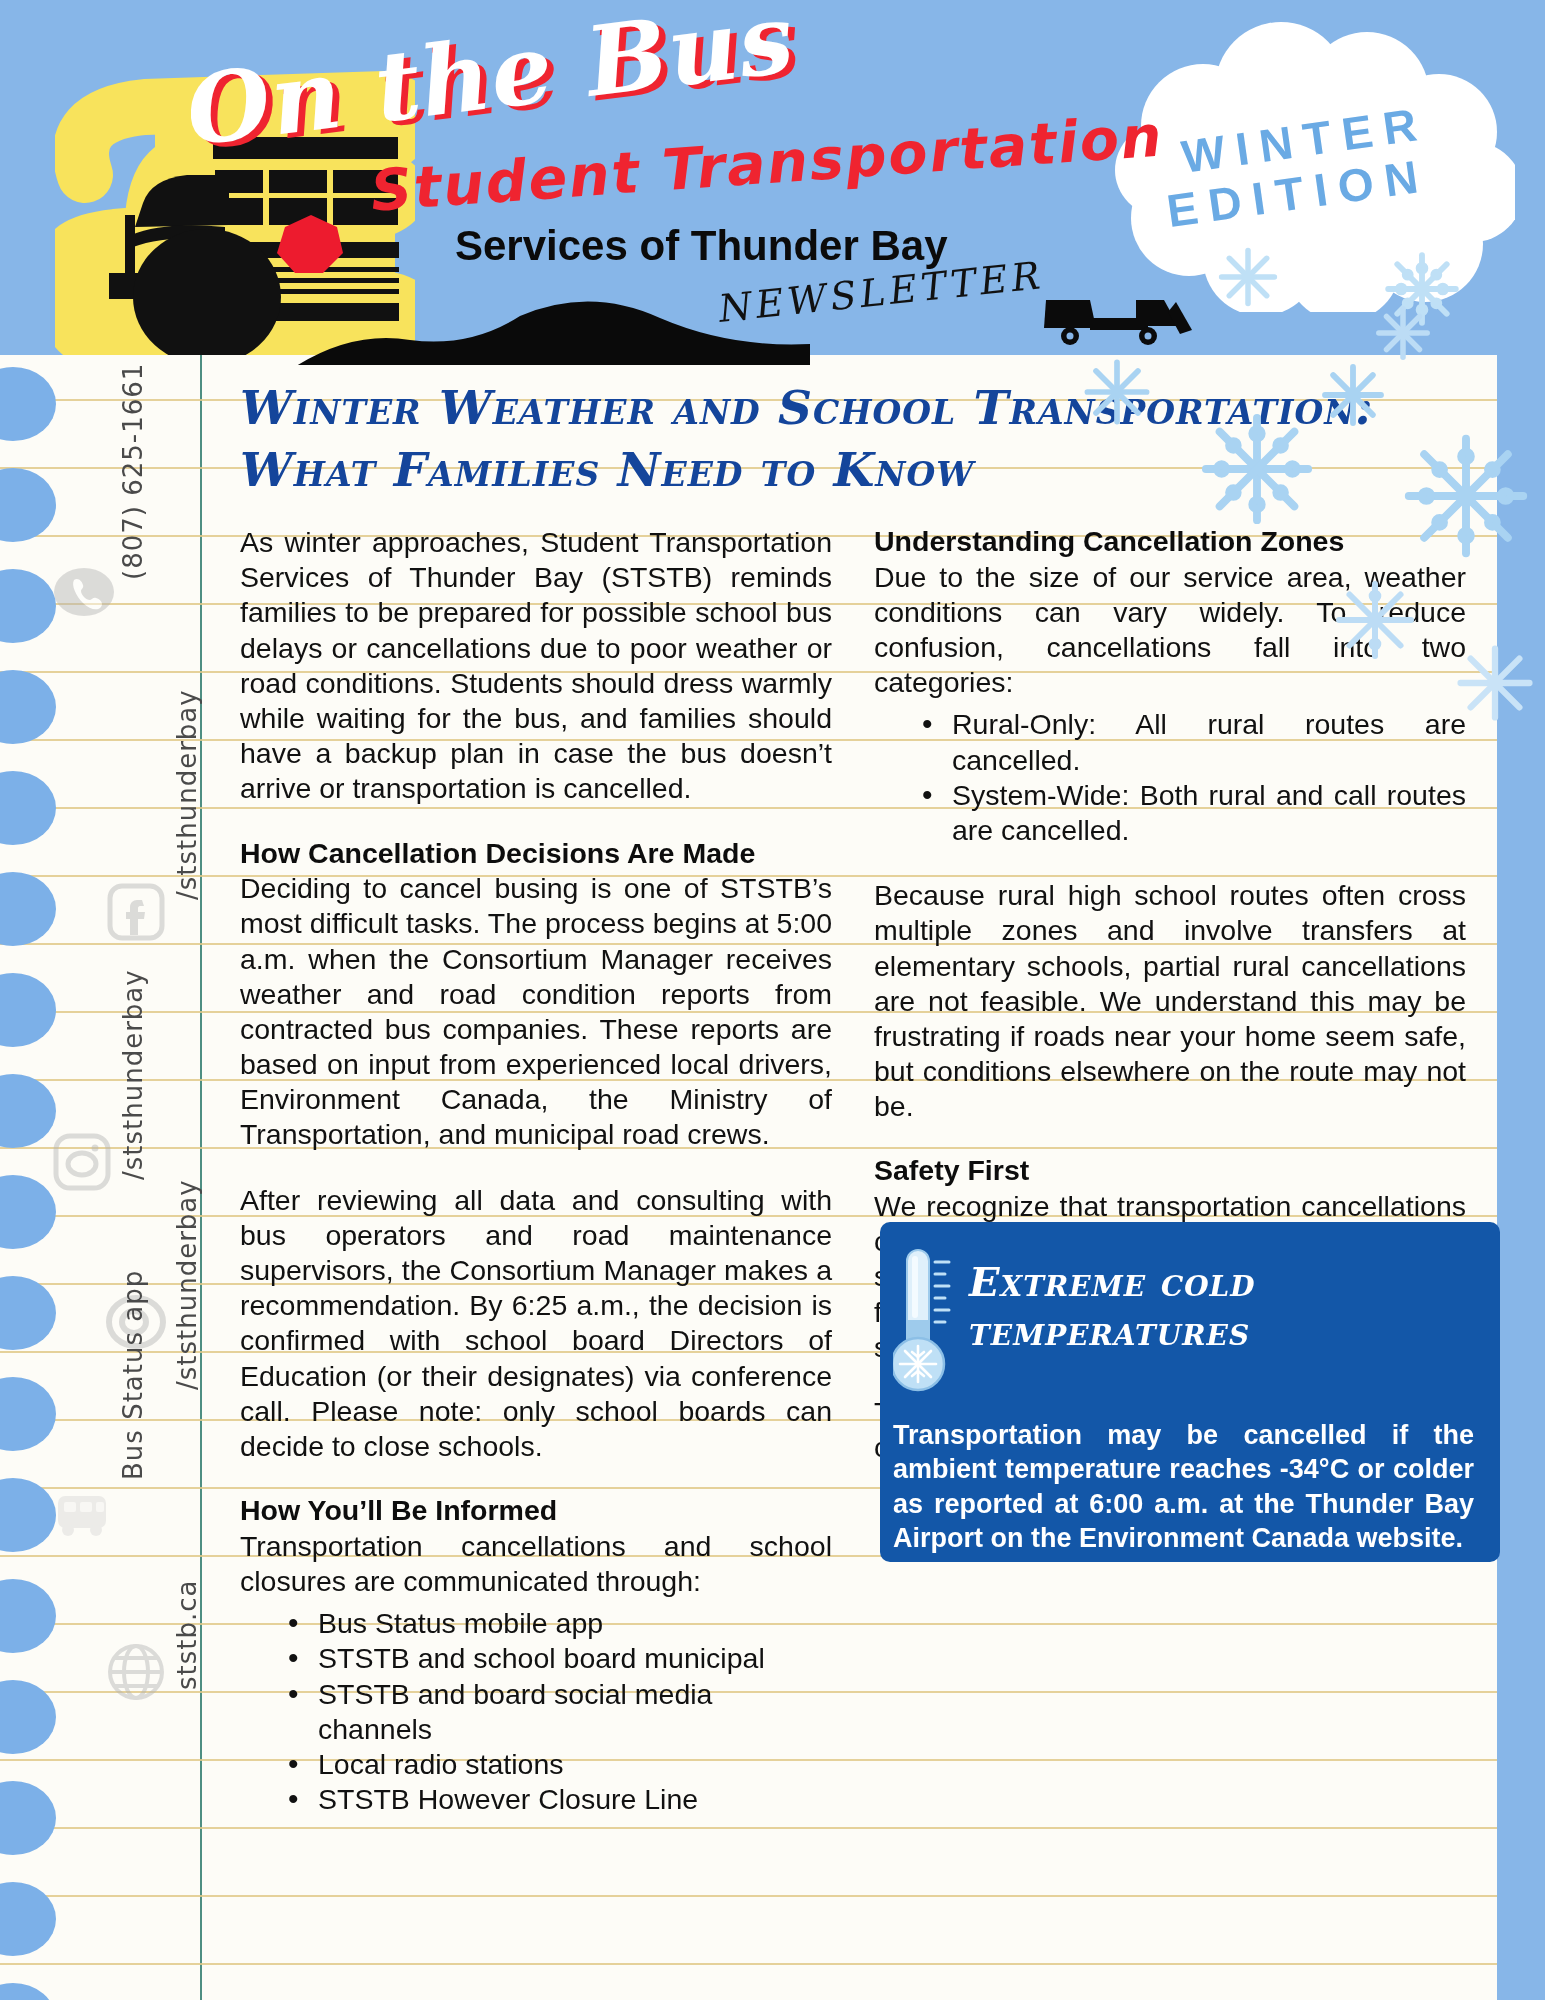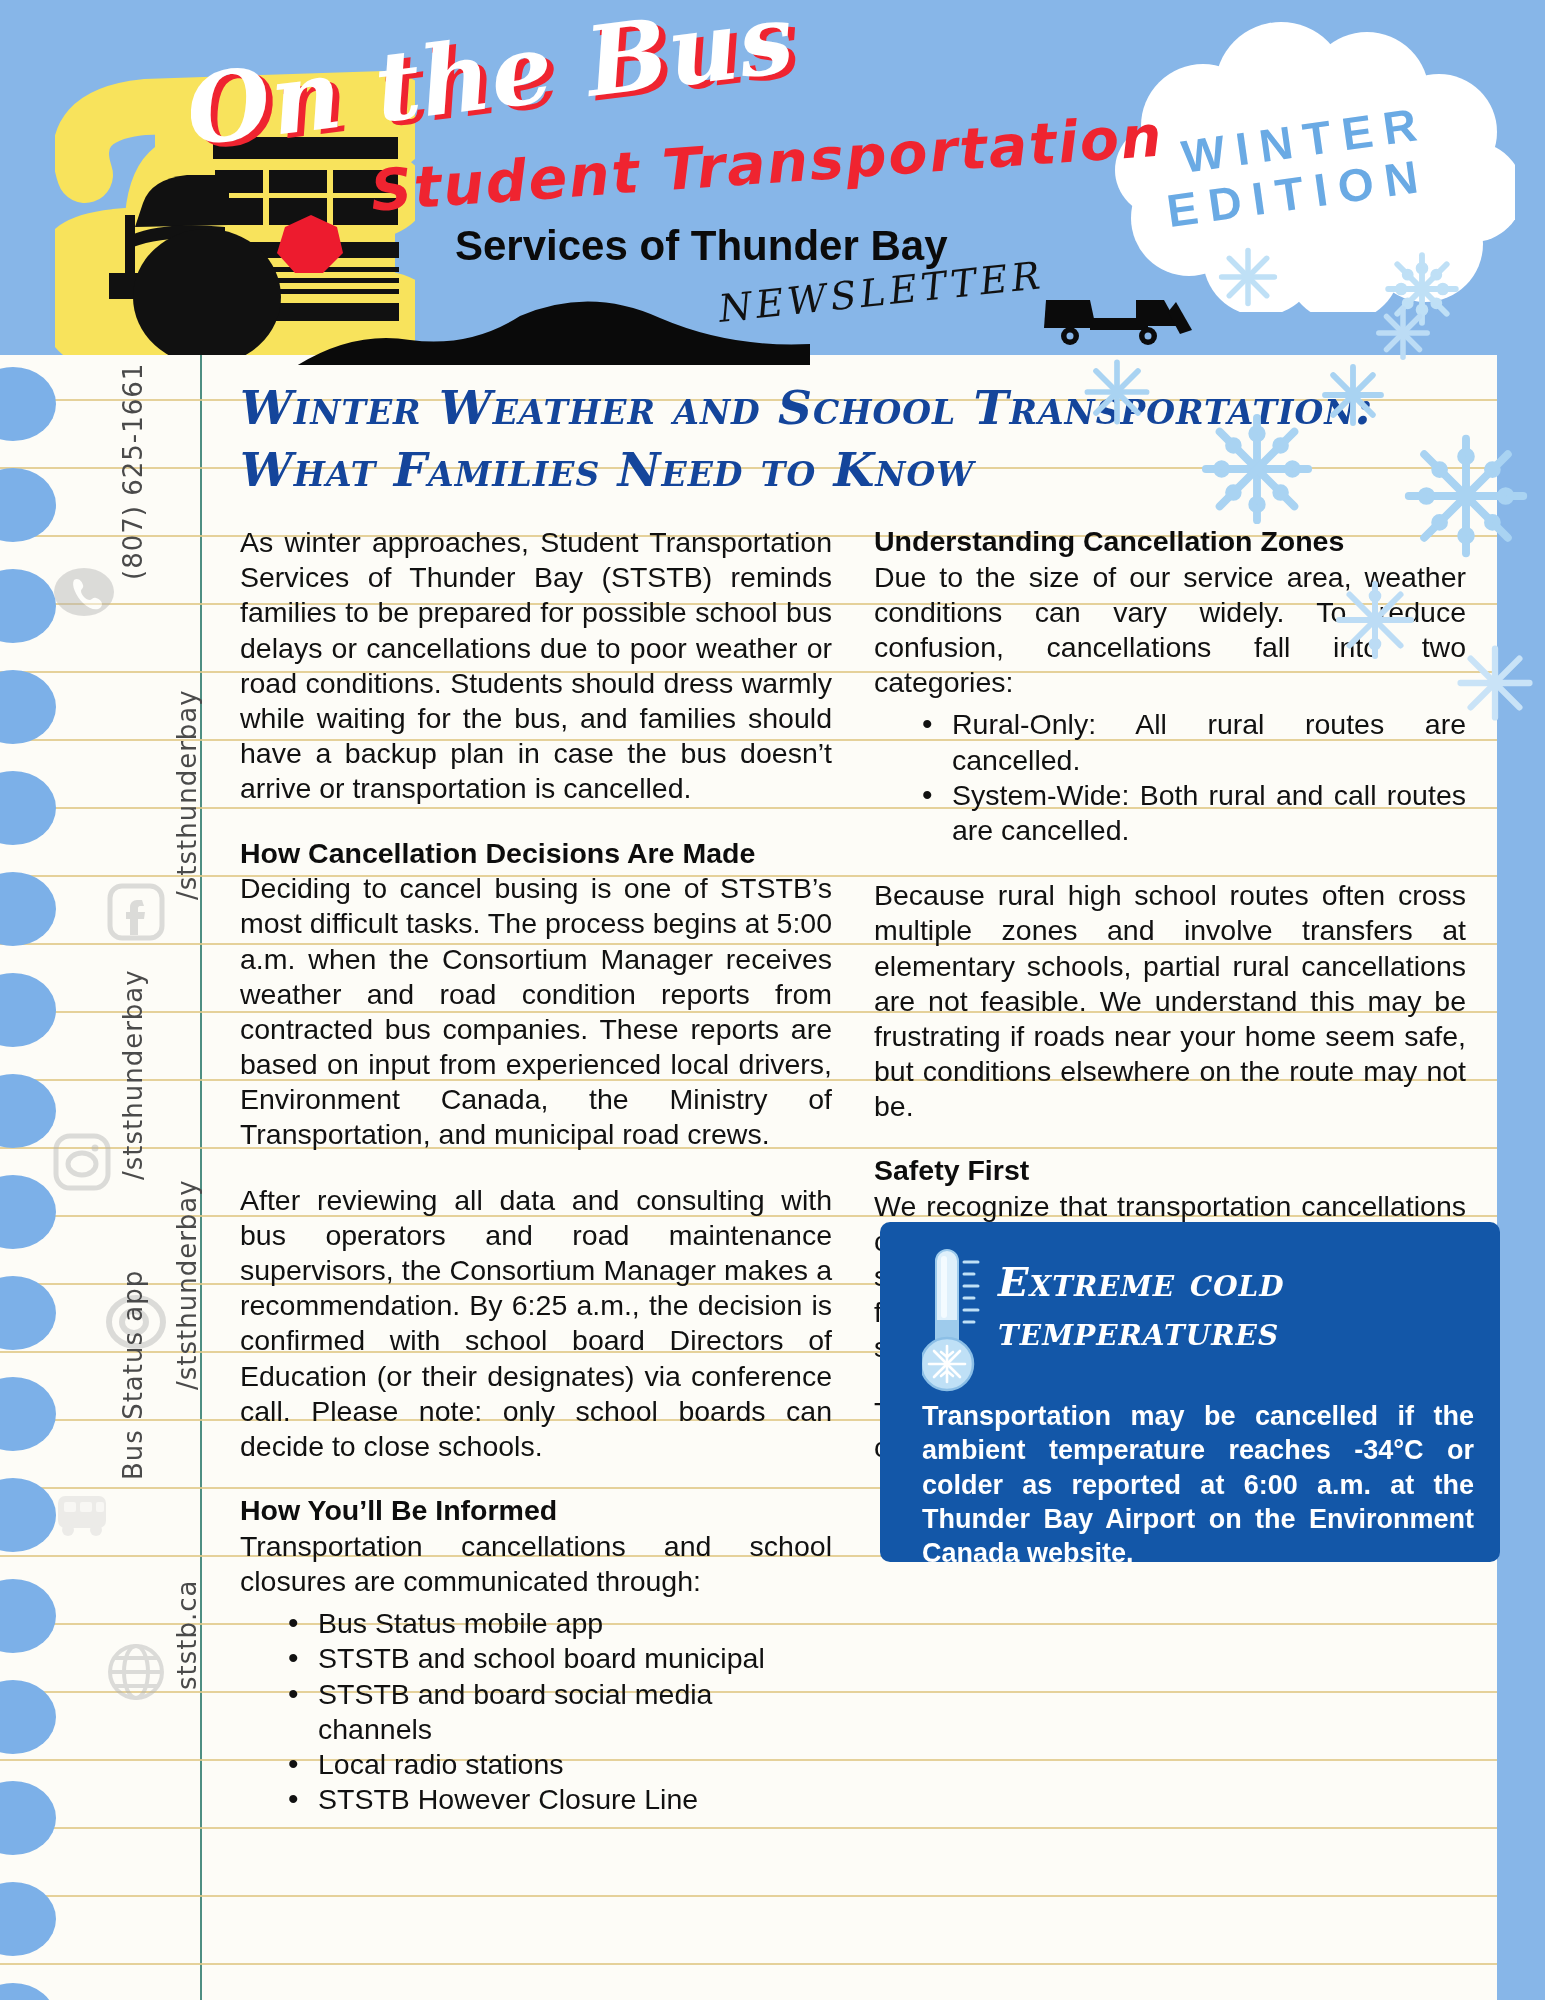--- a/index.html
+++ b/index.html
@@ -139,31 +139,31 @@
   }
   ul.blist li.nj { text-align:left; }
   ul.blist li:before {
     content:"•"; position:absolute; left:4px; top:-2px; font-size:30px;
   }
 
   
   .coldbox {
     position:absolute; left:880px; top:1222px; width:620px; height:340px;
     background:#1357a8; border-radius:10px; z-index:9;
-    padding:22px 26px 20px 42px;
+    padding:22px 26px 20px 13px;
   }
   .cold-head { display:flex; align-items:flex-start; gap:14px; }
   .thermo { width:62px; height:150px; flex:0 0 62px; margin-top:2px;}
   .cold-title {
     font-family:"DejaVu Serif", serif; font-style:italic; font-weight:700;
     font-variant:small-caps; color:#ffffff; font-size:40px; line-height:1.22;
     letter-spacing:1px; margin-top:14px;
   }
   .cold-body {
-    margin-top:3px;
+    margin-top:22px;
     font-family:"Liberation Sans", sans-serif; font-weight:700;
     color:#ffffff; font-size:27px; line-height:1.27; text-align:justify;
   }
 
   .snowflake { position:absolute; z-index:6; }
 </style>
 </head>
 <body>
 
 <div class="page">

